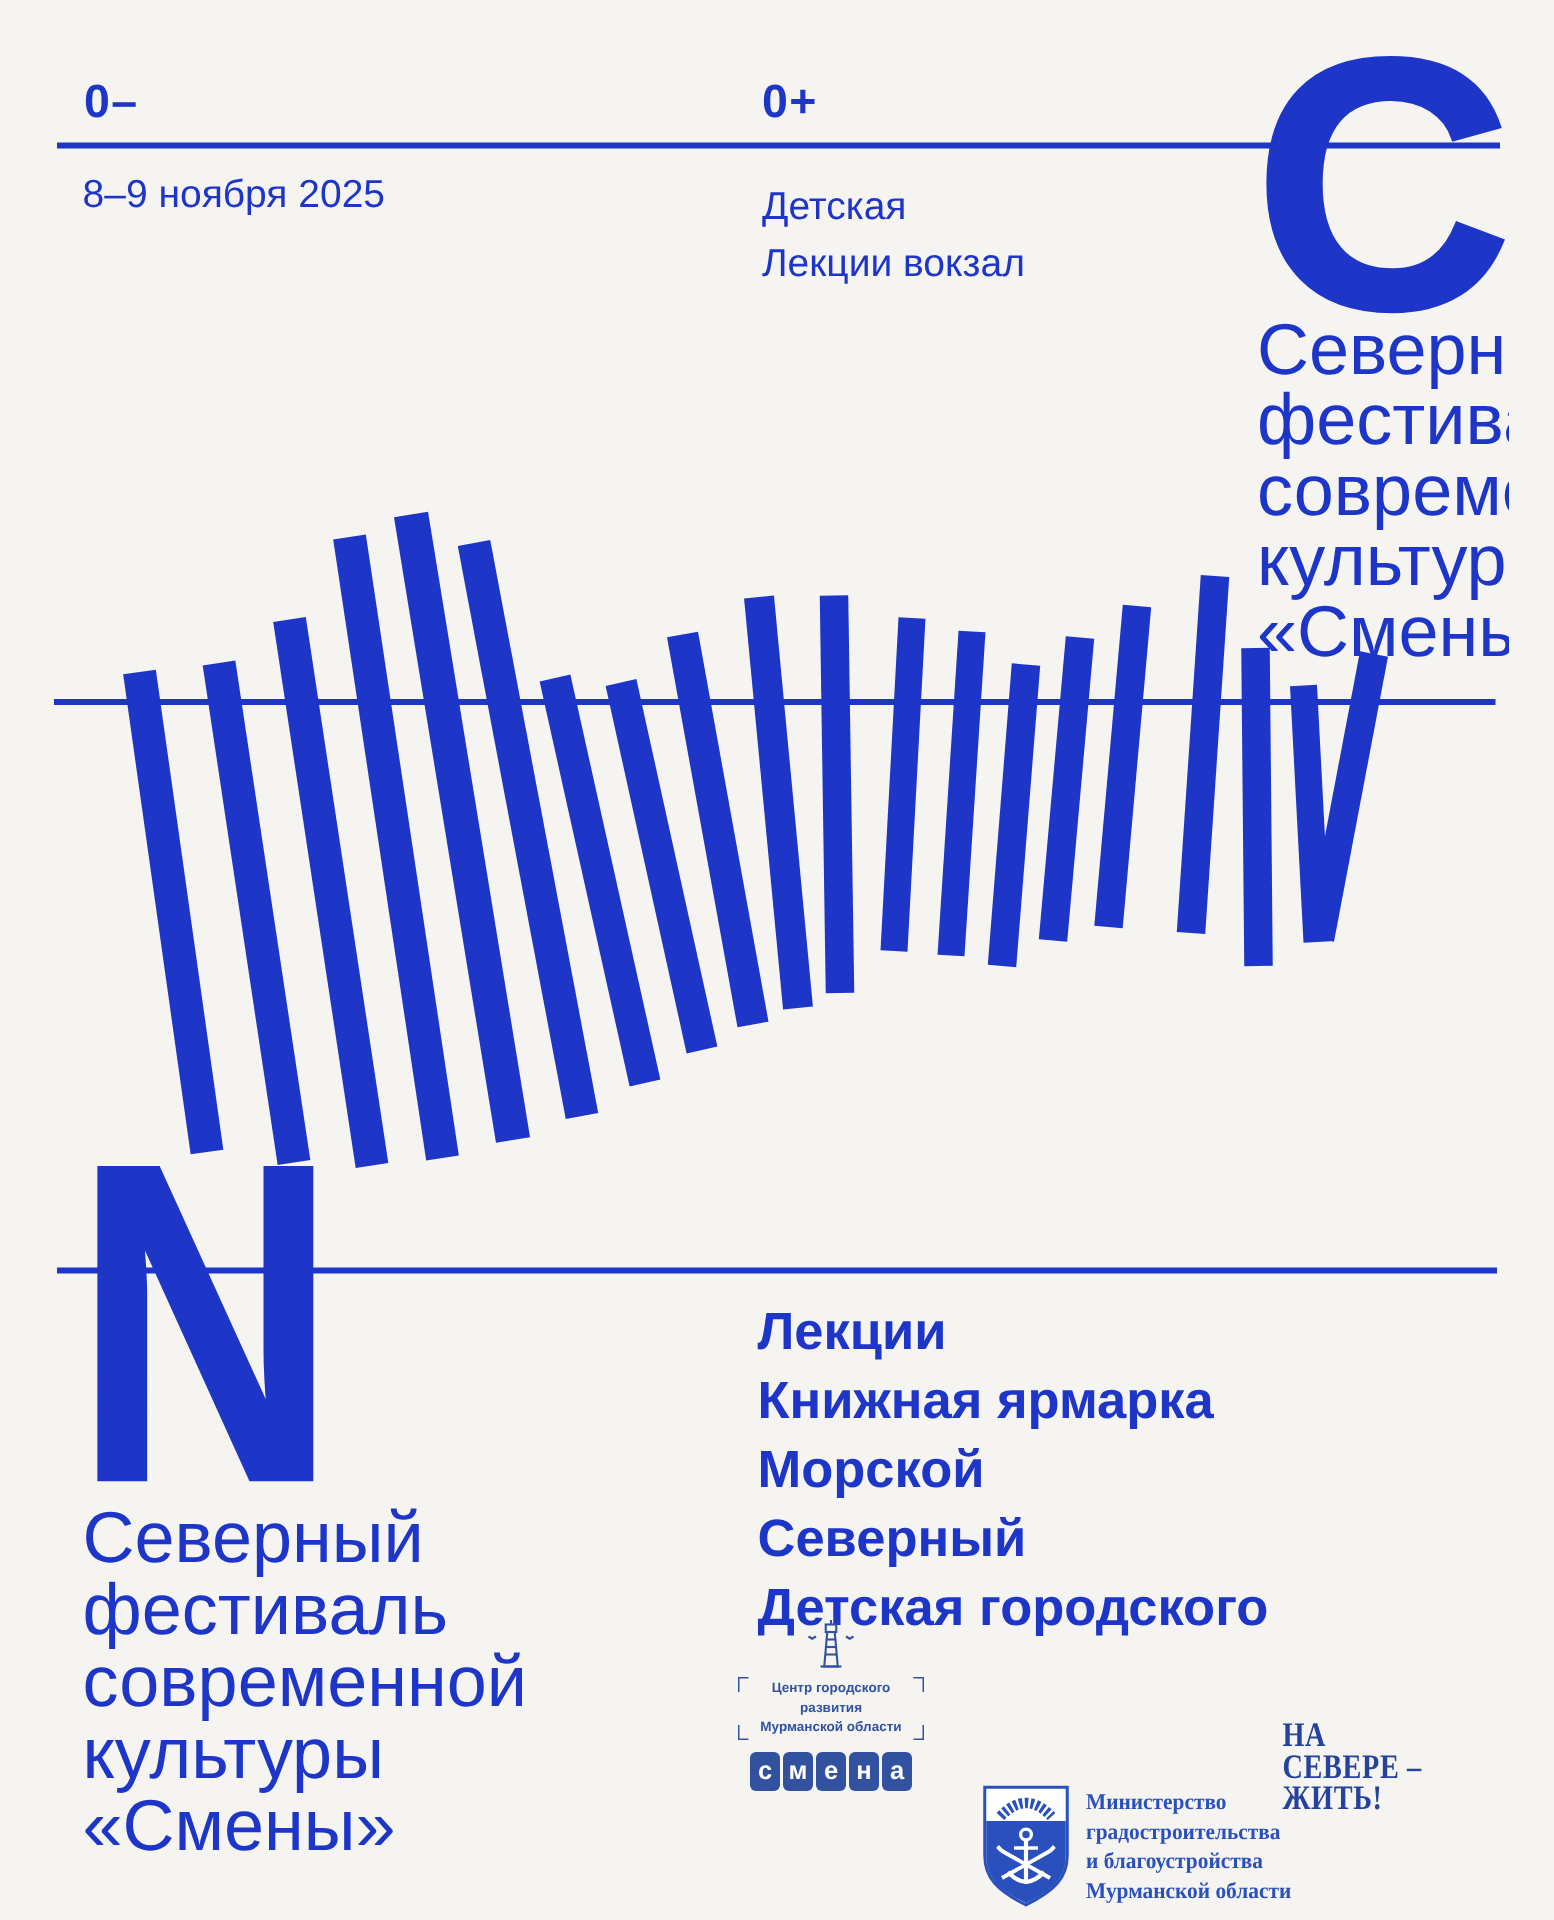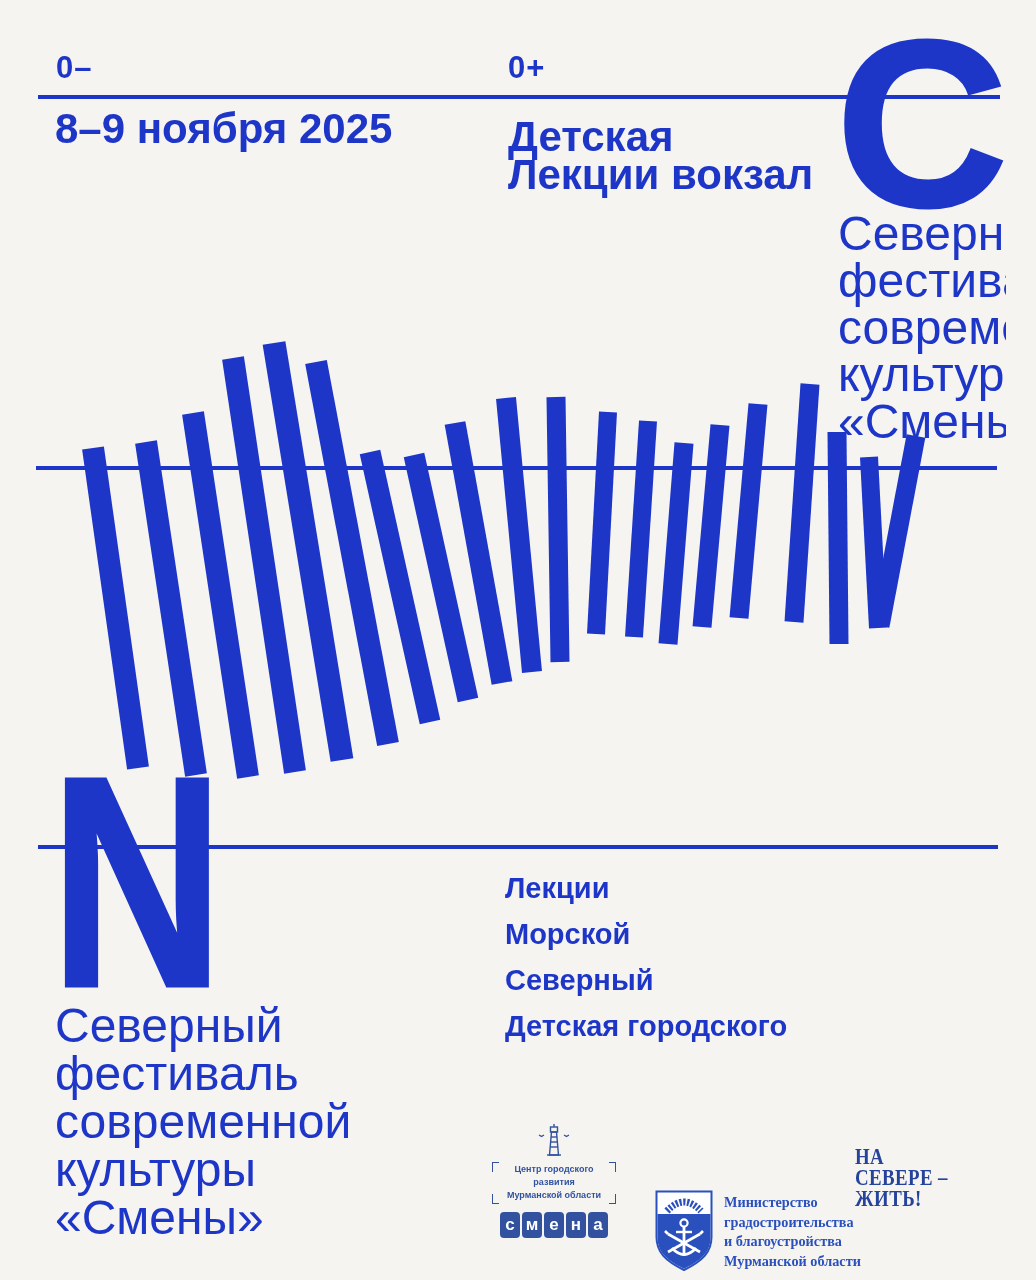--- a/index.html
+++ b/index.html
@@ -12,33 +12,33 @@
   }
   .poster{position:absolute;left:0;top:0;width:1006px;height:1280px;overflow:hidden;}
   .hline{position:absolute;height:4px;background:var(--blue);}
   #line-top{left:38px;top:95px;width:962px;}
   #line-mid{left:36px;top:466px;width:961px;}
   #line-bottom{left:38px;top:845px;width:960px;}
   #bars-svg{position:absolute;left:0;top:0;}
   .rating{position:absolute;top:52px;font-size:31px;font-weight:bold;color:var(--blue);line-height:1;letter-spacing:1px;}
   #rating-left{left:56px;}
   #rating-right{left:508px;}
-  .h1{position:absolute;font-weight:bold;color:var(--blue);font-size:42px;line-height:40px;white-space:nowrap;}
+  .h1{position:absolute;font-weight:normal;color:var(--blue);font-size:26px;line-height:40px;white-space:nowrap;}
   #date{left:55px;top:109px;}
   #city{left:508px;top:117px;}
   #venue{left:508px;top:155px;}
   .big-letter{position:absolute;font-weight:bold;color:var(--blue);line-height:1;-webkit-text-stroke:3px var(--blue);}
   #big-c{left:836px;top:5px;font-size:238px;}
   #big-n{left:50px;top:732px;font-size:301px;transform:scaleX(0.8);transform-origin:left top;}
   .title-block{position:absolute;color:var(--blue);font-size:48px;line-height:47px;white-space:nowrap;}
   #title-top-right{left:838px;top:210px;}
   #title-bottom-left{left:55px;top:1002px;line-height:48px;}
-  #program{position:absolute;left:505px;top:865px;color:var(--blue);font-weight:bold;font-size:29px;line-height:46px;white-space:nowrap;}
+  #program{position:absolute;left:505px;top:865px;color:var(--blue);font-weight:bold;font-size:35px;line-height:46px;white-space:nowrap;}
   
-  #logo-smena{position:absolute;left:492px;top:1122px;width:124px;color:var(--smena);}
+  #logo-smena{position:absolute;left:492px;top:1078px;width:124px;color:var(--smena);}
   #lighthouse{display:block;margin:0 auto;}
   #smena-org{position:relative;text-align:center;font-size:9px;font-weight:bold;line-height:13px;margin-top:2px;padding:1px 7px 2px 7px;}
   .corner{position:absolute;width:6px;height:9px;}
   .corner.tl{left:0;top:0;border-left:1.5px solid var(--smena);border-top:1.5px solid var(--smena);}
   .corner.tr{right:0;top:0;border-right:1.5px solid var(--smena);border-top:1.5px solid var(--smena);}
   .corner.bl{left:0;bottom:0;border-left:1.5px solid var(--smena);border-bottom:1.5px solid var(--smena);}
   .corner.br{right:0;bottom:0;border-right:1.5px solid var(--smena);border-bottom:1.5px solid var(--smena);}
   #smena-tiles{display:flex;gap:2px;justify-content:center;margin-top:8px;}
   .tile{width:20px;height:26px;background:var(--smena);border-radius:4px;color:#fff;font-weight:bold;font-size:17px;
         display:flex;align-items:center;justify-content:center;}
@@ -100,20 +100,21 @@
   <div class="title-block" id="title-bottom-left">
       <div>Северный</div>
       <div>фестиваль</div>
       <div>современной</div>
       <div>культуры</div>
       <div>«Смены»</div>
     </div>
 
   <div id="program">
       <div>Лекции</div>
+      <div>Книжная ярмарка</div>
       <div>Морской</div>
       <div>Северный</div>
       <div>Детская городского</div>
     </div>
 
   <div id="logo-smena">
     <svg id="lighthouse" width="40" height="38" viewBox="0 0 40 38">
       <g stroke="#32529f" stroke-width="1.4" fill="none">
         <line x1="20" y1="2" x2="20" y2="5"></line>
         <rect x="16.5" y="5" width="7" height="5"></rect>

